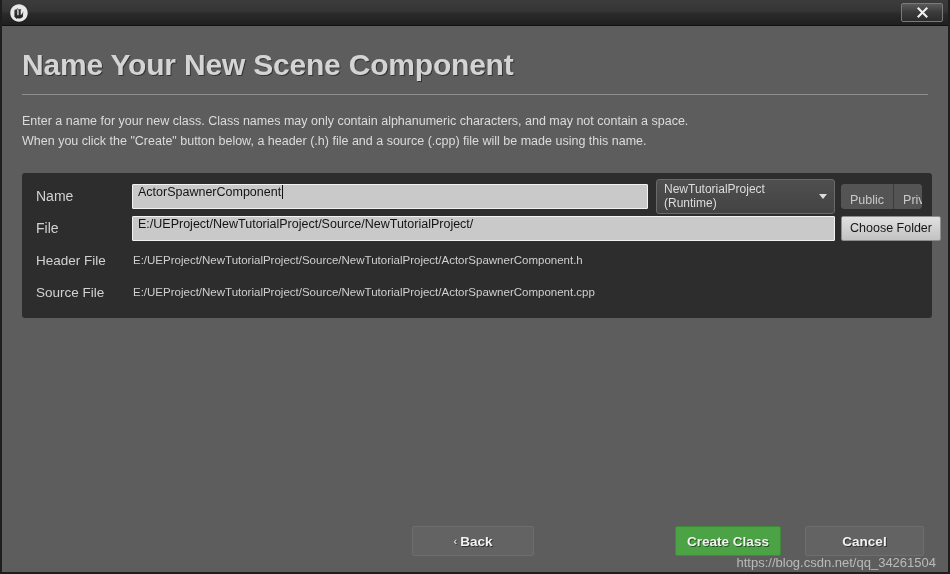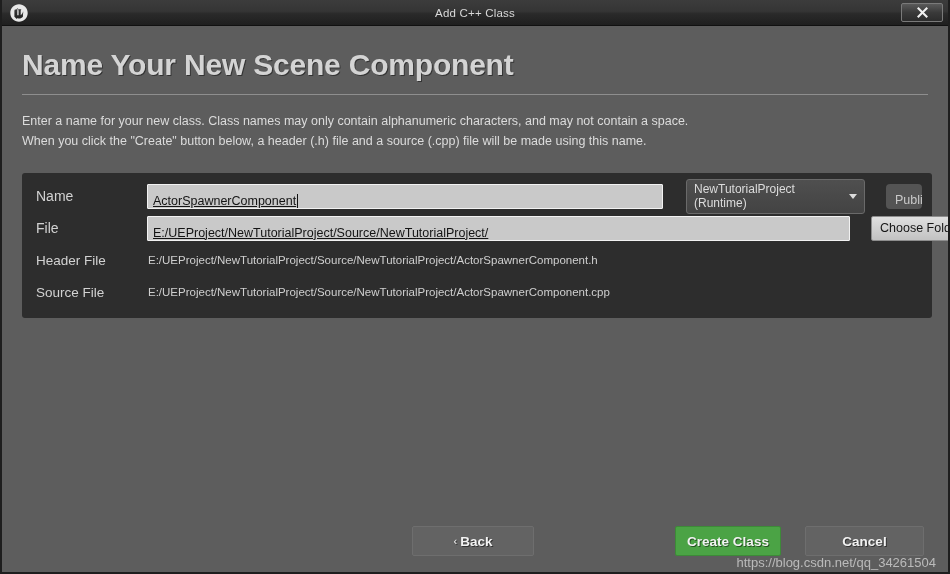--- a/index.html
+++ b/index.html
@@ -111,21 +111,20 @@
     border-radius: 3px;
     padding: 9px 10px 12px 10px;
     width: 910px;
   }
 
   .form-row {
     display: flex;
     align-items: center;
     height: 28px;
     margin-bottom: 4px;
-    gap: 15px;
   }
   .form-row:last-child { margin-bottom: 0; }
 
   .row-label {
     width: 100px;
     flex: 0 0 100px;
     font-size: 14px;
     color: #d2d2d2;
     padding-left: 4px;
   }
@@ -134,23 +133,22 @@
   .text-input {
     height: 25px;
     background: #c9c9c9;
     border: 1px solid #f2f2f2;
     border-radius: 1px;
     color: #141414;
     font-size: 12.5px;
     font-family: "Liberation Sans", sans-serif;
     padding: 0 5px;
     display: flex;
-    align-items: flex-end;
+    align-items: flex-start;
     outline: none;
-    text-decoration: underline;
   }
   .name-input { width: 516px; flex: 0 0 516px; }
   .path-input { width: 703px; flex: 0 0 703px; }
 
   .caret {
     display: inline-block;
     width: 1px;
     height: 14px;
     background: #111;
     margin-left: 1px;
@@ -286,21 +284,20 @@
 <body>
 
 <div class="window">
 
   <div class="titlebar">
     <div class="ue-logo">
       <svg width="20" height="20" viewBox="0 0 20 20" aria-hidden="true">
         <path d="M10 1.2C5.2 1.2 1.3 5.1 1.3 9.9c0 4.9 3.9 8.8 8.7 8.8s8.7-3.9 8.7-8.8c0-4.8-3.9-8.7-8.7-8.7zm3.9 12.6c-1 1.1-2.3 1.8-3.6 1.8-.7 0-1.3-.2-1.7-.6l-.8.9-2.4-2.1V7.9c0-.6.3-1.3.9-1.9l.5 1.2s.3-.7.9-1.2c.7-.6 1.6-.9 1.6-.9s-1 1-1 2.2v4.6l.7.7.6-.6V7.4l-.6-.6.6-.6h2.1l.7.6-.7.6v4.5s.9-.5 1.6-1.5c.7-1 .7-2.2.7-2.2s.6 1.7-.1 3.1c0 0 .1 0 .1.1z" fill="#e8e8e8"></path>
       </svg>
     </div>
-    <div class="titlebar-title">Add C++ Class</div>
     <div class="close-btn">
       <span>
         <svg width="11" height="11" viewBox="0 0 11 11" aria-hidden="true">
           <path d="M1.5 1.5 L9.5 9.5 M9.5 1.5 L1.5 9.5" stroke="#f0f0f0" stroke-width="2.1" stroke-linecap="square"></path>
         </svg>
       </span>
     </div>
   </div>
 
   <div class="body">

